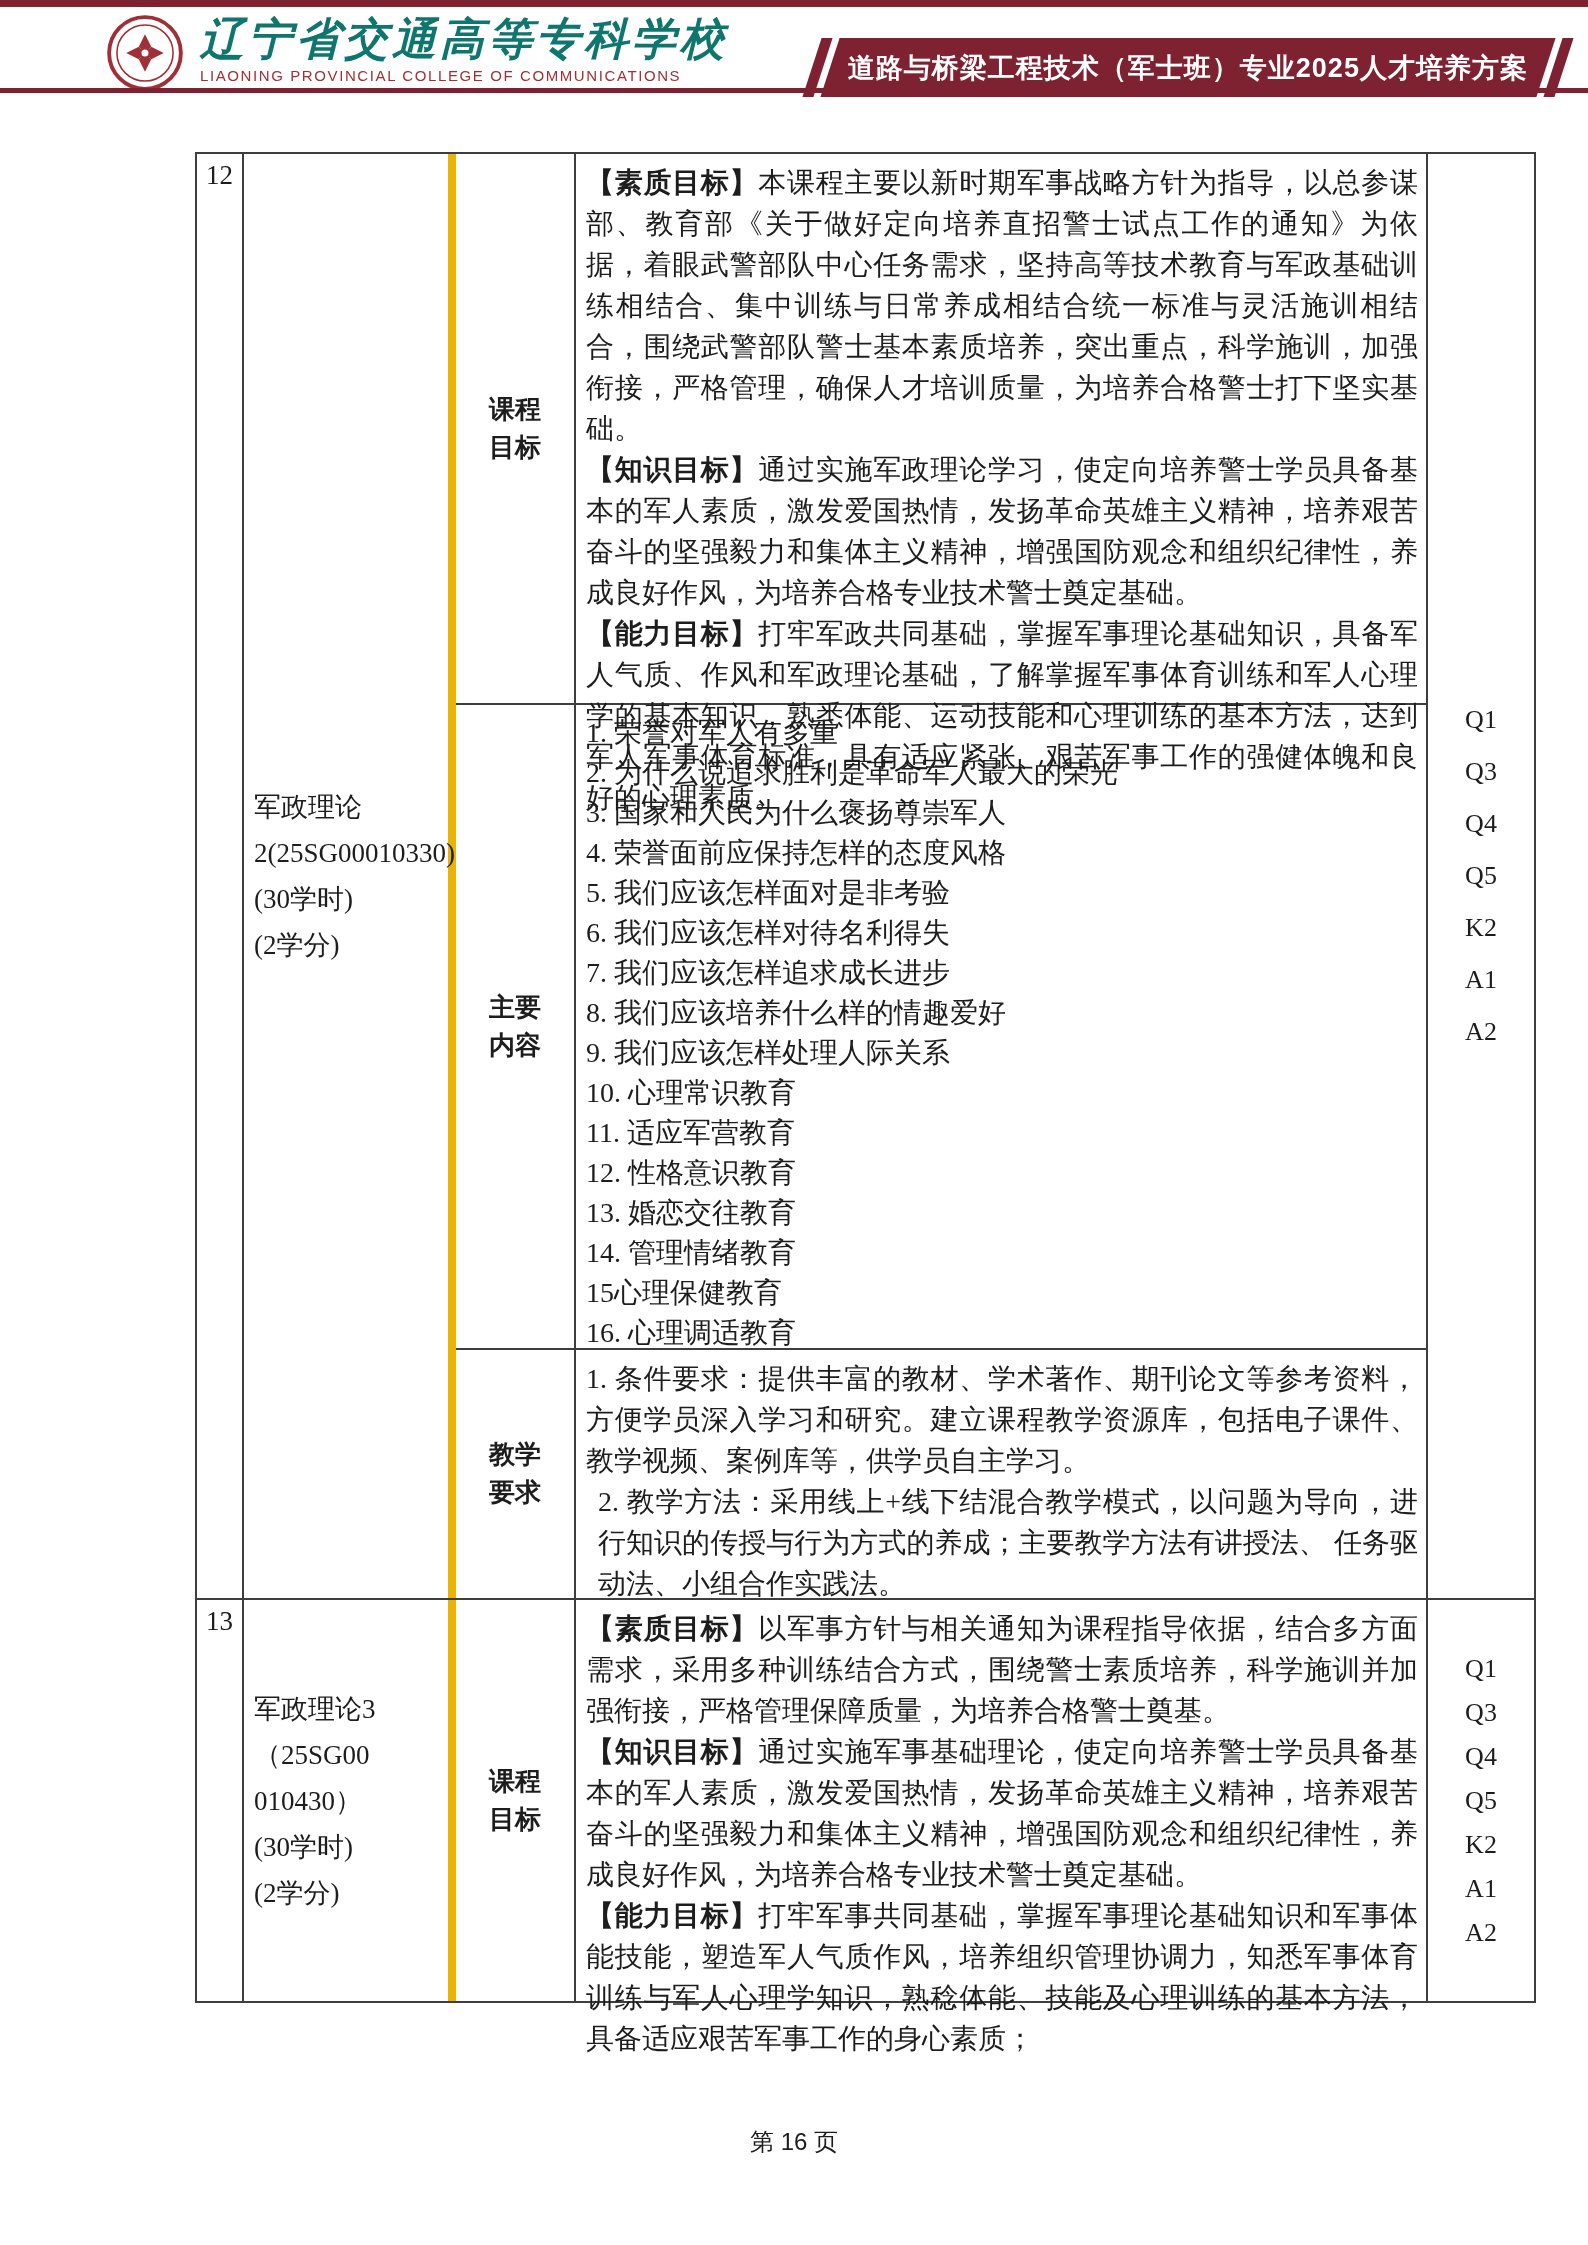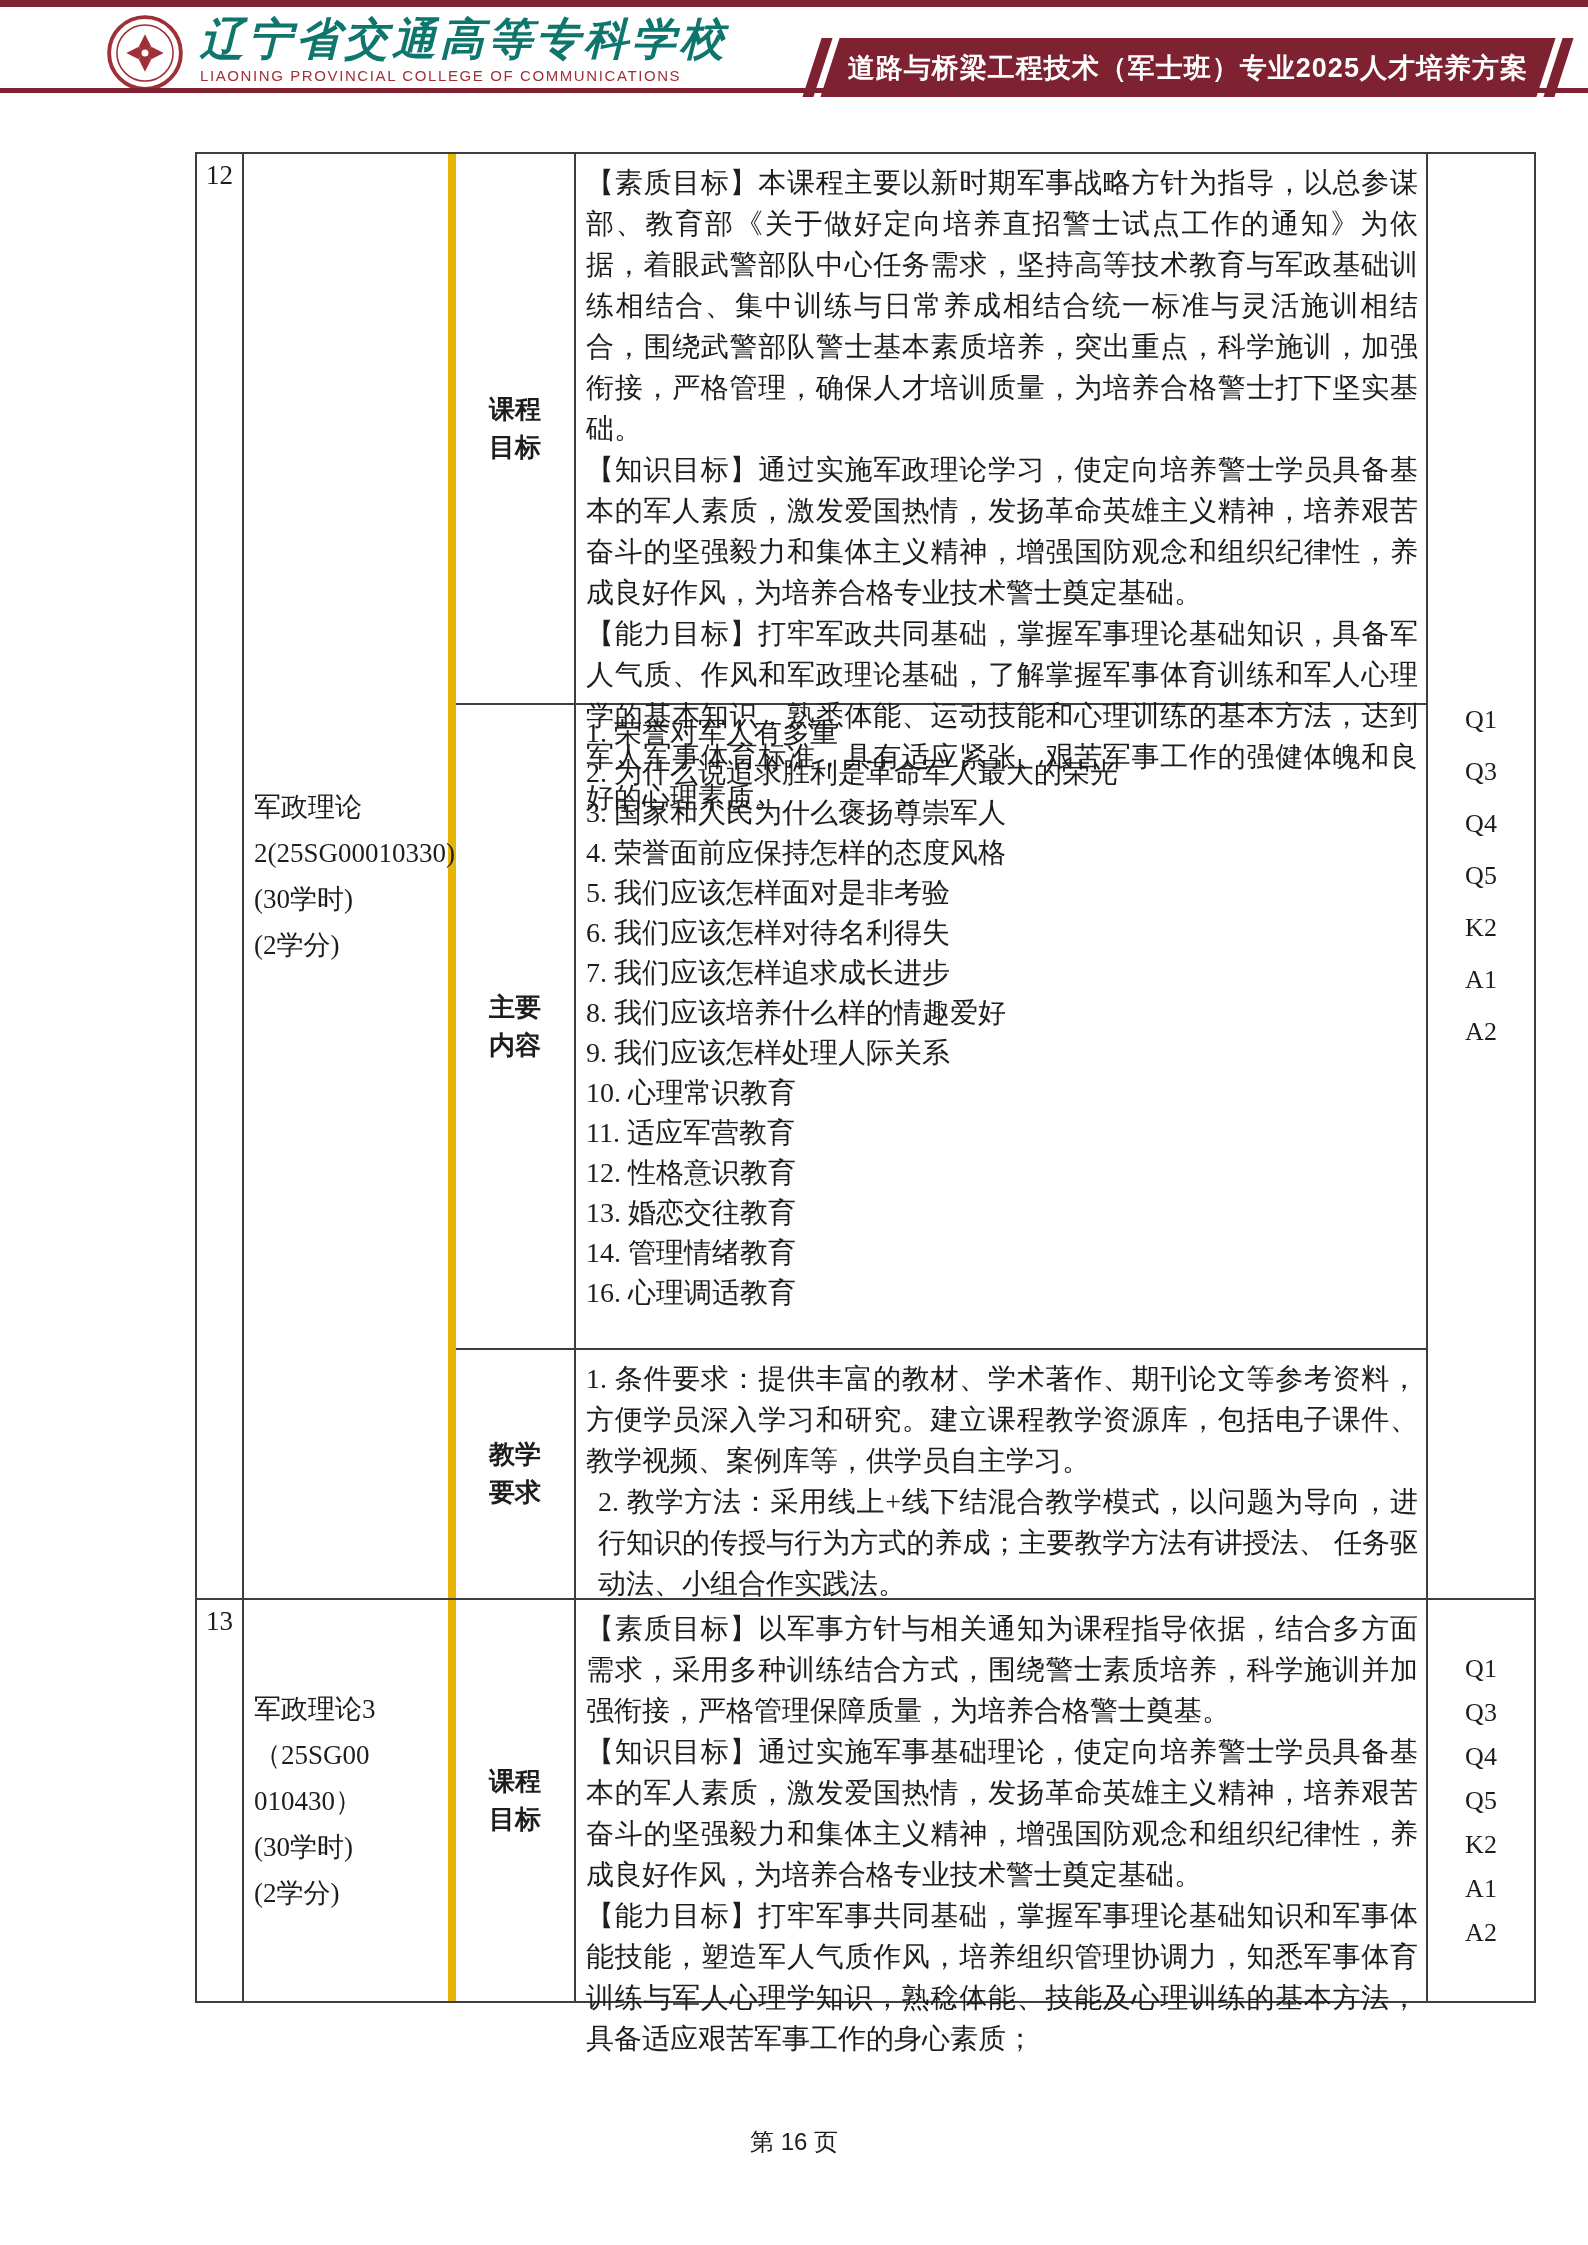--- a/index.html
+++ b/index.html
@@ -56,21 +56,21 @@
   .c-label{
     width:120px;border-right:2px solid #3e3e3e;display:flex;flex-direction:column;
     justify-content:center;align-items:center;font-weight:bold;font-size:26px;line-height:38px;
     box-sizing:border-box;
   }
   .c-content{
     flex:1;border-right:2px solid #3e3e3e;box-sizing:border-box;
     padding:8px 8px 4px 10px;font-size:28px;min-width:0;
   }
   .para{line-height:41px;text-align:justify;text-justify:inter-character;}
-  .para b{font-weight:normal;}
+  .para b{font-weight:bold;}
   .list .item{line-height:40px;}
   .teach .para{line-height:41px;}
   .teach .para + .para{padding-left:12px;}
   .c-codes{
     width:106px;display:flex;flex-direction:column;justify-content:center;
     align-items:center;font-size:26px;
   }
   .row0 .c-codes .code{line-height:52px;}
   .row1 .c-codes .code{line-height:44px;}
   
@@ -147,20 +147,21 @@
             <div class="item">5. 我们应该怎样面对是非考验</div>
             <div class="item">6. 我们应该怎样对待名利得失</div>
             <div class="item">7. 我们应该怎样追求成长进步</div>
             <div class="item">8. 我们应该培养什么样的情趣爱好</div>
             <div class="item">9. 我们应该怎样处理人际关系</div>
             <div class="item">10. 心理常识教育</div>
             <div class="item">11. 适应军营教育</div>
             <div class="item">12. 性格意识教育</div>
             <div class="item">13. 婚恋交往教育</div>
             <div class="item">14. 管理情绪教育</div>
+            <div class="item">15心理保健教育</div>
             <div class="item">16. 心理调适教育</div>
           </div>
         </div>
         <div class="sec sec2">
           <div class="cell c-label">
             <div>教学</div>
             <div>要求</div>
           </div>
           <div class="cell c-content teach">
             <div class="para">1. 条件要求：提供丰富的教材、学术著作、期刊论文等参考资料，方便学员深入学习和研究。建立课程教学资源库，包括电子课件、教学视频、案例库等，供学员自主学习。</div>

